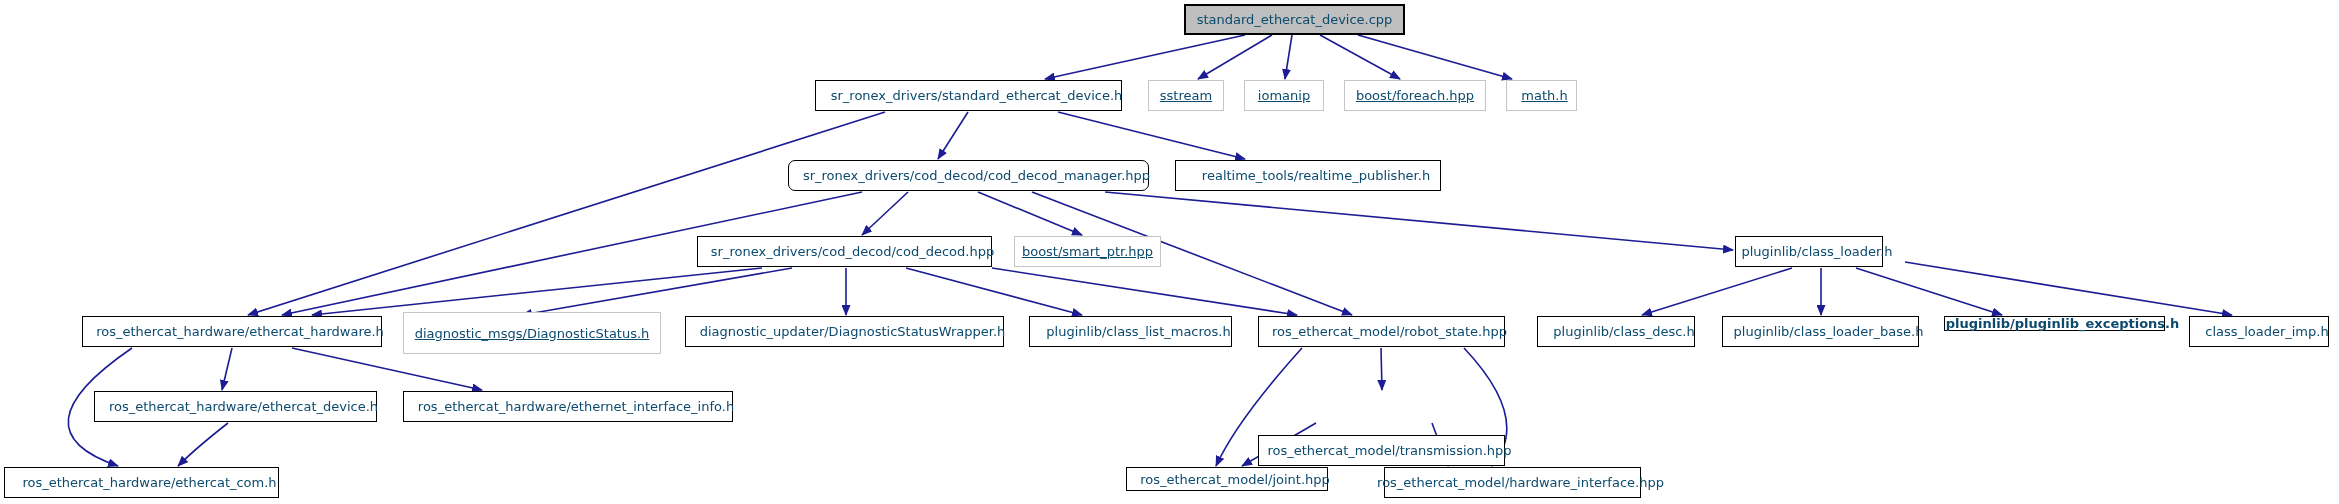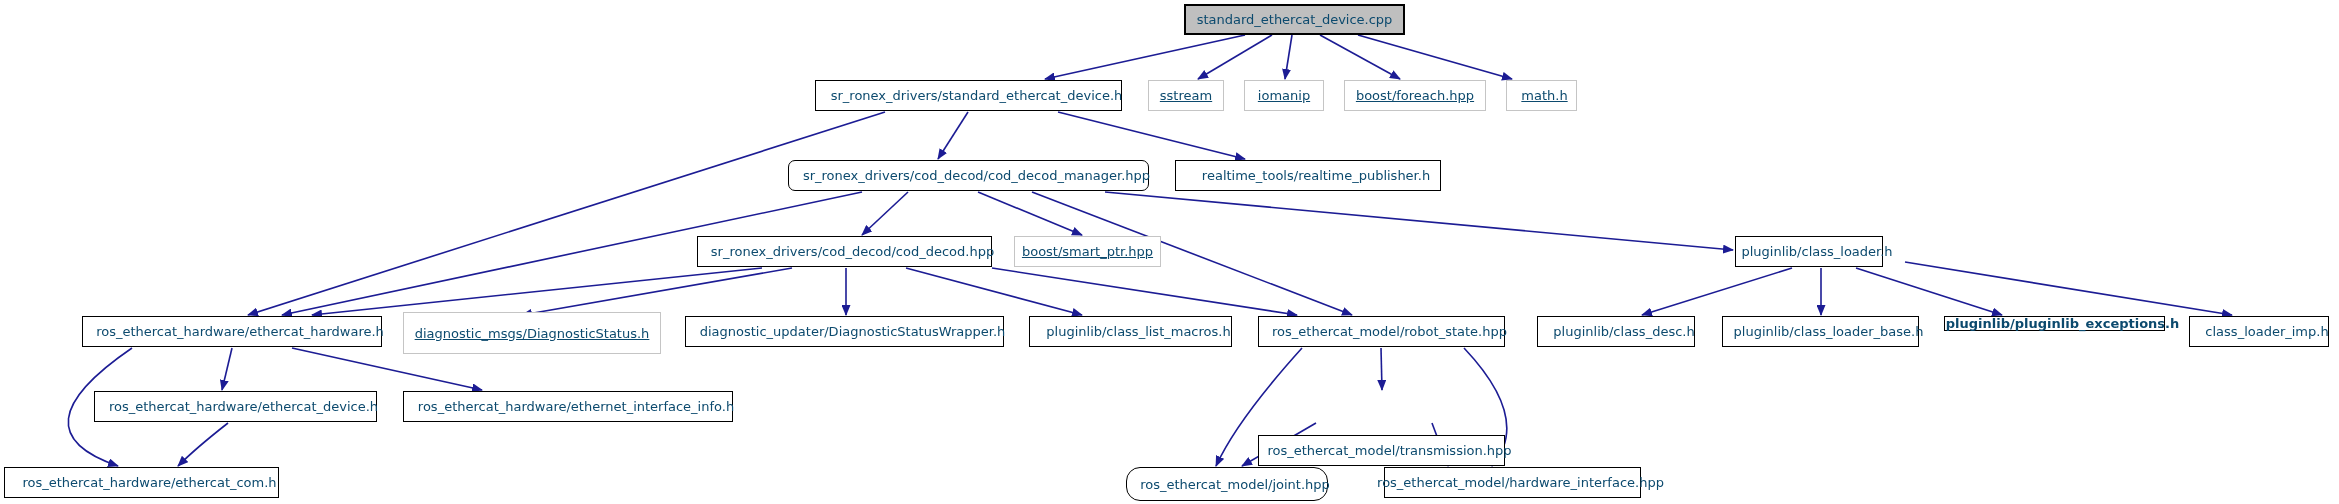--- a/index.html
+++ b/index.html
@@ -100,16 +100,16 @@
       <div class="node internal" style="left: 1029px; top: 316px; width: 203px; height: 31px;">pluginlib/class_list_macros.h</div>
       <div class="node internal" style="left: 1258px; top: 316px; width: 247px; height: 31px;">ros_ethercat_model/robot_state.hpp</div>
       <div class="node internal" style="left: 1537px; top: 316px; width: 158px; height: 31px;">pluginlib/class_desc.h</div>
       <div class="node internal" style="left: 1722px; top: 316px; width: 197px; height: 31px;">pluginlib/class_loader_base.h</div>
       <div class="node internal" style="left: 1944px; top: 316px; width: 221px; height: 15px; font-weight: bold;">pluginlib/pluginlib_exceptions.h</div>
       <div class="node internal" style="left: 2189px; top: 316px; width: 140px; height: 31px;">class_loader_imp.h</div>
       <div class="node internal" style="left: 94px; top: 391px; width: 283px; height: 31px;">ros_ethercat_hardware/ethercat_device.h</div>
       <div class="node internal" style="left: 403px; top: 391px; width: 330px; height: 31px;">ros_ethercat_hardware/ethernet_interface_info.h</div>
       <div class="node internal" style="left: 1258px; top: 391px; width: 247px; height: 31px; margin-top: 44px;">ros_ethercat_model/transmission.hpp</div>
       <div class="node internal" style="left: 4px; top: 467px; width: 275px; height: 31px;">ros_ethercat_hardware/ethercat_com.h</div>
-      <div class="node internal" style="left: 1126px; top: 467px; width: 202px; height: 34px; border-radius: 14px;">ros_ethercat_model/joint.hpp</div>
+      <div class="node internal" style="left: 1126px; top: 467px; width: 202px; height: 24px;">ros_ethercat_model/joint.hpp</div>
       <div class="node internal" style="left: 1384px; top: 467px; width: 257px; height: 31px;">ros_ethercat_model/hardware_interface.hpp</div>
     </div>
 </div>
 
 </body></html>

